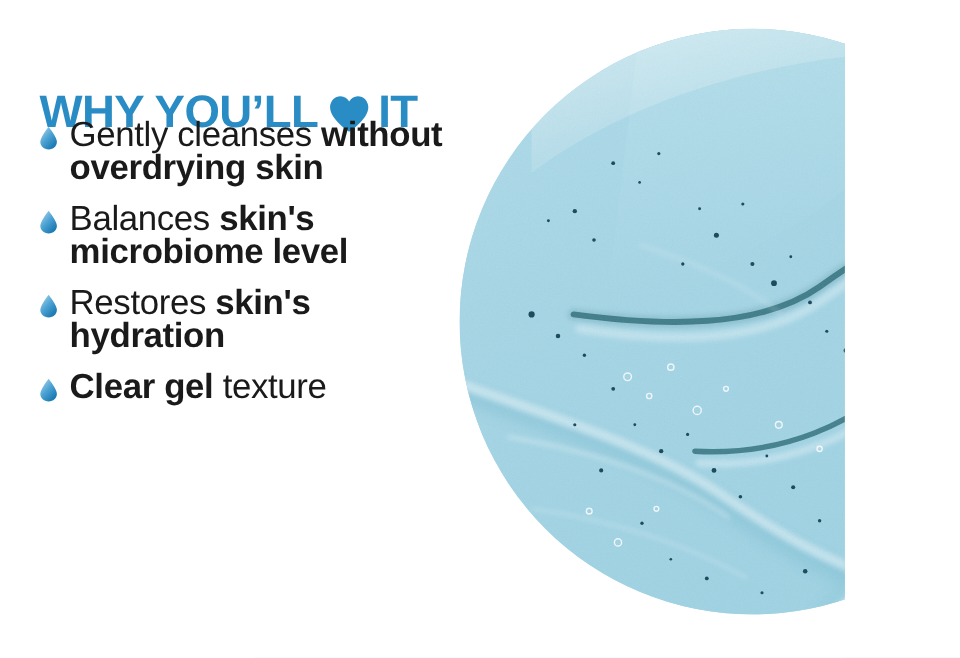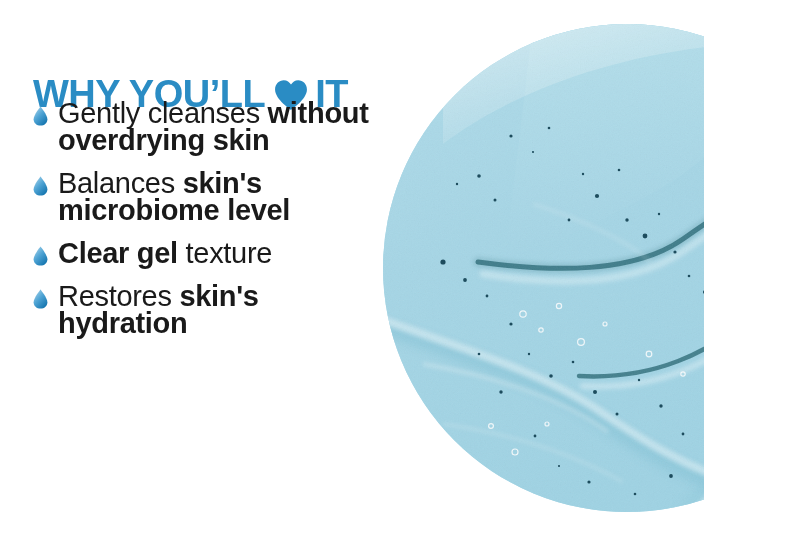--- a/index.html
+++ b/index.html
@@ -282,33 +282,33 @@
                 <linearGradient id="dropGrad2" x1="0.15" y1="0.05" x2="0.85" y2="0.95">
                   <stop offset="0%" stop-color="#9ecfe8"></stop>
                   <stop offset="45%" stop-color="#4ea3d4"></stop>
                   <stop offset="100%" stop-color="#1273ad"></stop>
                 </linearGradient>
               </defs>
               <path d="M7.5 0.6 C 7.5 0.6, 14.4 9.1, 14.4 13.2 C 14.4 17.0, 11.3 19.6, 7.5 19.6 C 3.7 19.6, 0.6 17.0, 0.6 13.2 C 0.6 9.1, 7.5 0.6, 7.5 0.6 Z" fill="url(#dropGrad2)"></path>
             </svg></span><span class="benefit-text"><span class="r">Balances </span><span class="b">skin's microbiome level</span></span></li>
         <li class="benefit"><span class="drop-icon"><svg viewBox="0 0 15 20" width="15" height="20" aria-hidden="true">
               <defs>
+                <linearGradient id="dropGrad3" x1="0.15" y1="0.05" x2="0.85" y2="0.95">
+                  <stop offset="0%" stop-color="#9ecfe8"></stop>
+                  <stop offset="45%" stop-color="#4ea3d4"></stop>
+                  <stop offset="100%" stop-color="#1273ad"></stop>
+                </linearGradient>
+              </defs>
+              <path d="M7.5 0.6 C 7.5 0.6, 14.4 9.1, 14.4 13.2 C 14.4 17.0, 11.3 19.6, 7.5 19.6 C 3.7 19.6, 0.6 17.0, 0.6 13.2 C 0.6 9.1, 7.5 0.6, 7.5 0.6 Z" fill="url(#dropGrad3)"></path>
+            </svg></span><span class="benefit-text"><span class="r">Restores </span><span class="b">skin's hydration</span></span></li>
+        <li class="benefit"><span class="drop-icon"><svg viewBox="0 0 15 20" width="15" height="20" aria-hidden="true">
+              <defs>
                 <linearGradient id="dropGrad4" x1="0.15" y1="0.05" x2="0.85" y2="0.95">
                   <stop offset="0%" stop-color="#9ecfe8"></stop>
                   <stop offset="45%" stop-color="#4ea3d4"></stop>
                   <stop offset="100%" stop-color="#1273ad"></stop>
                 </linearGradient>
               </defs>
               <path d="M7.5 0.6 C 7.5 0.6, 14.4 9.1, 14.4 13.2 C 14.4 17.0, 11.3 19.6, 7.5 19.6 C 3.7 19.6, 0.6 17.0, 0.6 13.2 C 0.6 9.1, 7.5 0.6, 7.5 0.6 Z" fill="url(#dropGrad4)"></path>
             </svg></span><span class="benefit-text"><span class="b">Clear gel</span><span class="r"> texture</span></span></li>
-        <li class="benefit"><span class="drop-icon"><svg viewBox="0 0 15 20" width="15" height="20" aria-hidden="true">
-              <defs>
-                <linearGradient id="dropGrad3" x1="0.15" y1="0.05" x2="0.85" y2="0.95">
-                  <stop offset="0%" stop-color="#9ecfe8"></stop>
-                  <stop offset="45%" stop-color="#4ea3d4"></stop>
-                  <stop offset="100%" stop-color="#1273ad"></stop>
-                </linearGradient>
-              </defs>
-              <path d="M7.5 0.6 C 7.5 0.6, 14.4 9.1, 14.4 13.2 C 14.4 17.0, 11.3 19.6, 7.5 19.6 C 3.7 19.6, 0.6 17.0, 0.6 13.2 C 0.6 9.1, 7.5 0.6, 7.5 0.6 Z" fill="url(#dropGrad3)"></path>
-            </svg></span><span class="benefit-text"><span class="r">Restores </span><span class="b">skin's hydration</span></span></li>
       </ul>
   </div>
 </div>
 
 </body></html>

